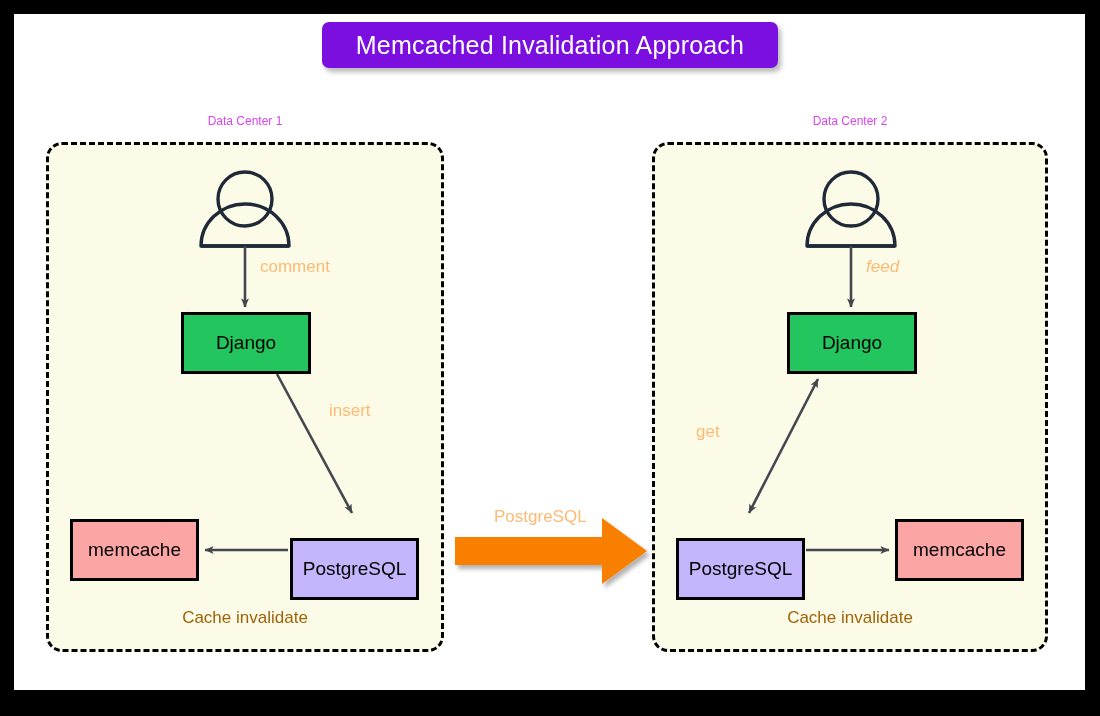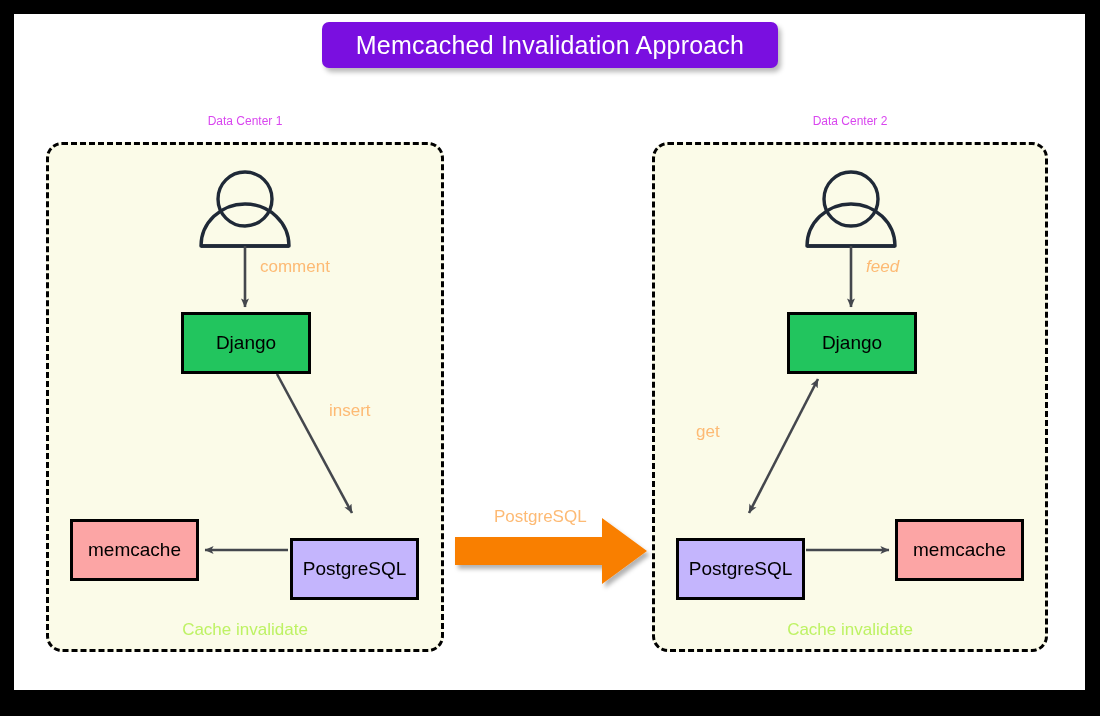--- a/index.html
+++ b/index.html
@@ -104,24 +104,23 @@
   #label-comment { left: 260px; top: 257px; }
   #label-insert  { left: 329px; top: 401px; }
   #label-feed    { left: 866px; top: 257px; font-style: italic; }
   #label-get     { left: 696px; top: 422px; }
   #label-replication { left: 494px; top: 507px; }
 
   
   .panel-caption {
     position: absolute;
     font-size: 17px;
-    color: #bef264;
+    color: #a16207;
     text-align: center;
     white-space: nowrap;
-    margin-top: 12px;
   }
   #dc1-caption { left: 46px;  top: 608px; width: 398px; }
   #dc2-caption { left: 652px; top: 608px; width: 396px; }
 
   
   .overlay {
     position: absolute;
     left: 0; top: 0;
     width: 1100px;
     height: 716px;

